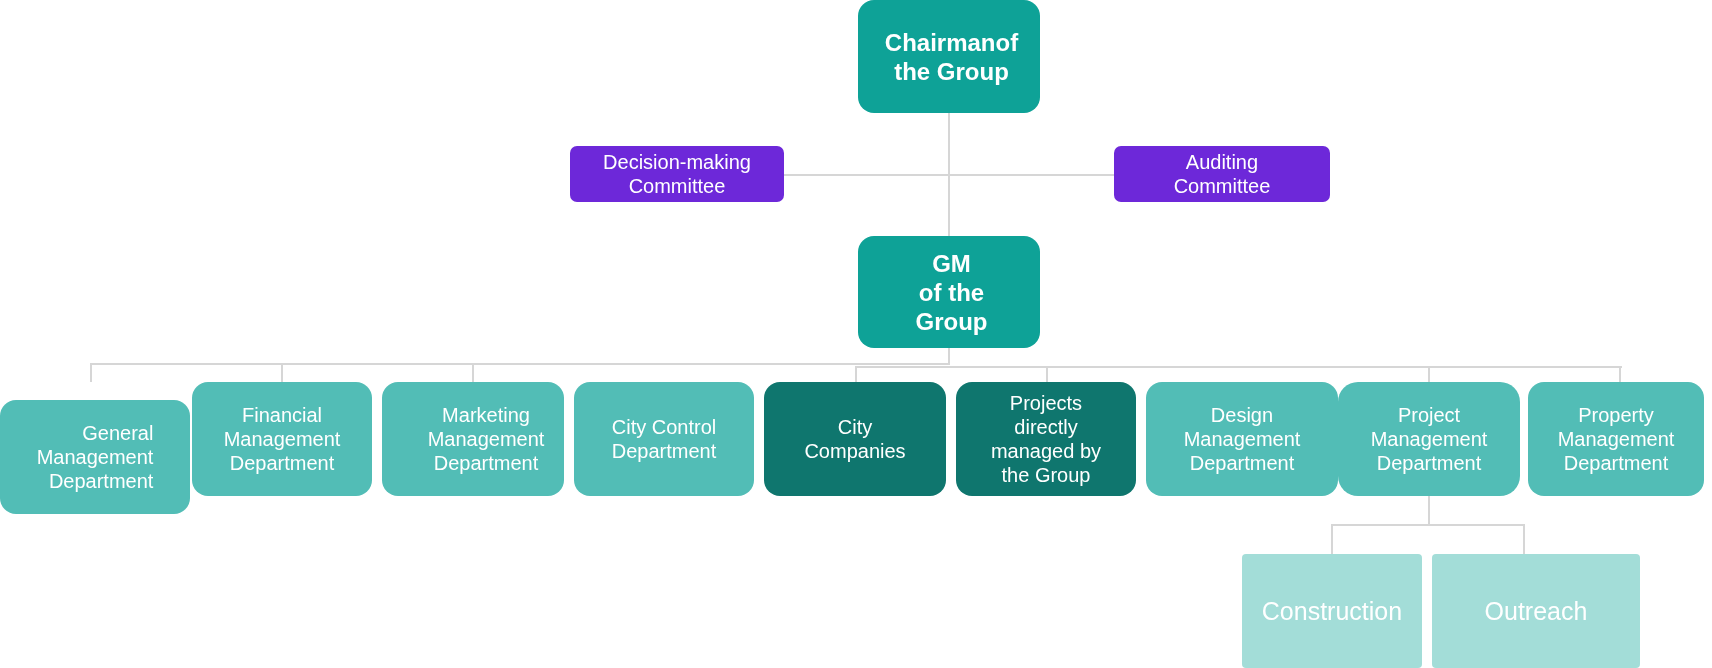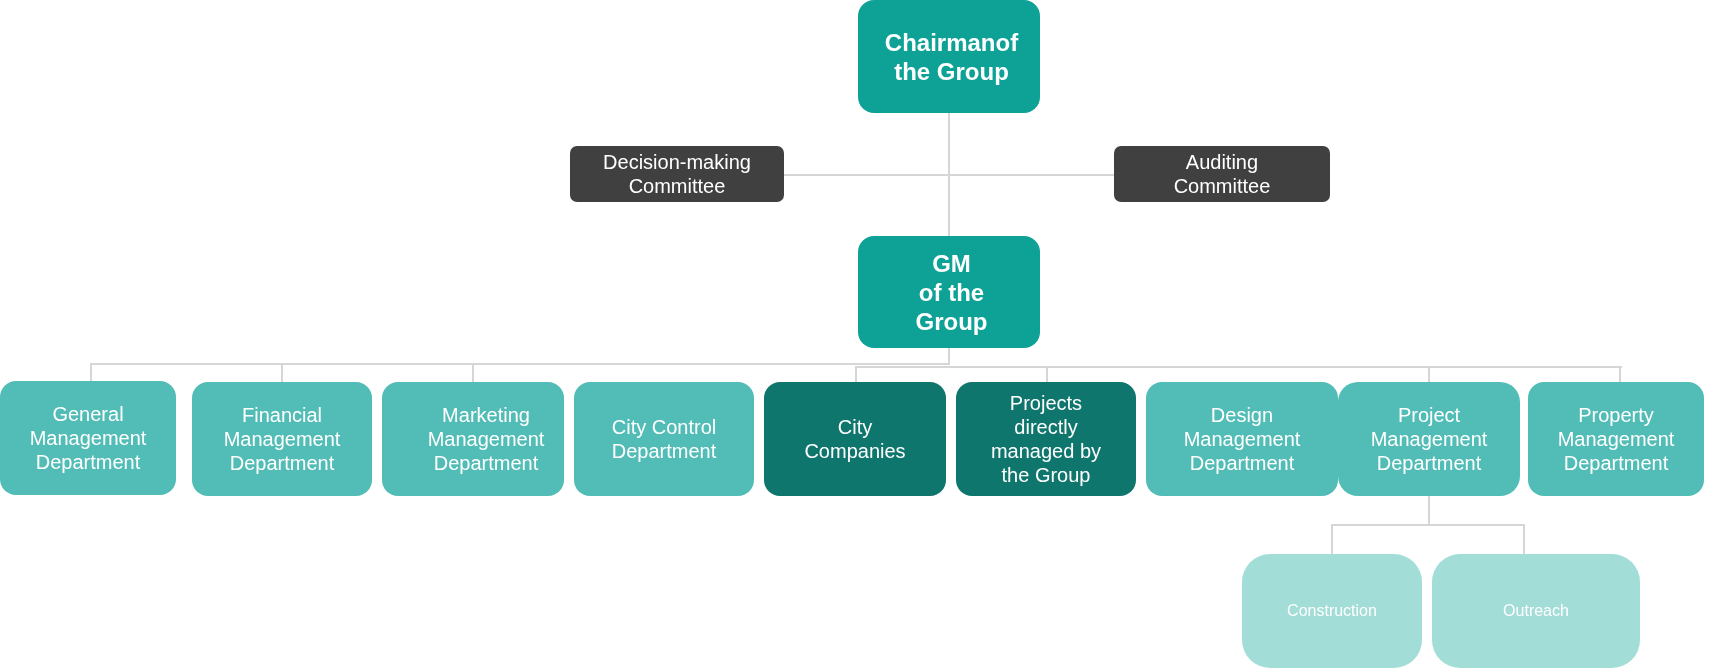--- a/index.html
+++ b/index.html
@@ -3,24 +3,24 @@
 <meta charset="utf-8">
 <style>
   html, body { margin: 0; padding: 0; background: #ffffff; }
   body { width: 1712px; height: 668px; position: relative; overflow: hidden;
          font-family: "Liberation Sans", "DejaVu Sans", sans-serif; }
   .line { position: absolute; background: #d6d6d6; }
   .box { position: absolute; display: flex; align-items: center; justify-content: center;
          text-align: center; color: #ffffff; box-sizing: border-box; padding: 0 6px;
          white-space: pre-line; }
   .lvl-top { background: #0ea297; border-radius: 16px; font-size: 24px; font-weight: bold; line-height: 29px; padding-left: 11px; }
-  .lvl-committee { background: #404040; border-radius: 7px; font-size: 20px; line-height: 24px; }
+  .lvl-committee { background: #6d28d9; border-radius: 7px; font-size: 20px; line-height: 24px; }
   .lvl-dept { background: #52bdb6; border-radius: 16px; font-size: 20px; line-height: 24px; }
   .lvl-gray { background: #0f766e; border-radius: 16px; font-size: 20px; line-height: 24px; }
-  .lvl-sub { background: #a3ddd8; border-radius: 28px; font-size: 16px; line-height: 24px; }
+  .lvl-sub { background: #a3ddd8; border-radius: 4px; font-size: 25px; line-height: 24px; }
 </style>
 </head>
 <body>
 
 <div class="line" style="left:948px; top:113px; width:2px; height:123px;"></div>
 <div class="line" style="left:784px; top:174px; width:330px; height:2px;"></div>
 <div class="line" style="left:948px; top:348px; width:2px; height:17px;"></div>
 <div class="line" style="left:90px; top:363px; width:860px; height:2px;"></div>
 <div class="line" style="left:855px; top:366px; width:767px; height:2px;"></div>
 <div class="line" style="left:90px; top:364px; width:2px; height:18px;"></div>
@@ -38,21 +38,21 @@
 <div class="box lvl-top" style="left:858px; top:0px; width:182px; height:113px;">Chairmanof
 the Group</div>
 <div class="box lvl-committee" style="left:570px; top:146px; width:214px; height:56px;">Decision-making
 Committee</div>
 <div class="box lvl-committee" style="left:1114px; top:146px; width:216px; height:56px;">Auditing
 Committee</div>
 <div class="box lvl-top" style="left:858px; top:236px; width:182px; height:112px;">GM
 of the
 Group</div>
 
-<div class="box lvl-dept" style="left:0px; top:381px; width:176px; height:114px;">General
+<div class="box lvl-dept" style="left:0px; top:400px; width:190px; height:114px;text-align:right;">General
 Management
 Department</div>
 <div class="box lvl-dept" style="left:192px; top:382px; width:180px; height:114px;">Financial
 Management
 Department</div>
 <div class="box lvl-dept" style="left:382px; top:382px; width:182px; height:114px;padding-left:32px;">Marketing
 Management
 Department</div>
 <div class="box lvl-dept" style="left:574px; top:382px; width:180px; height:114px;">City Control
 Department</div>

